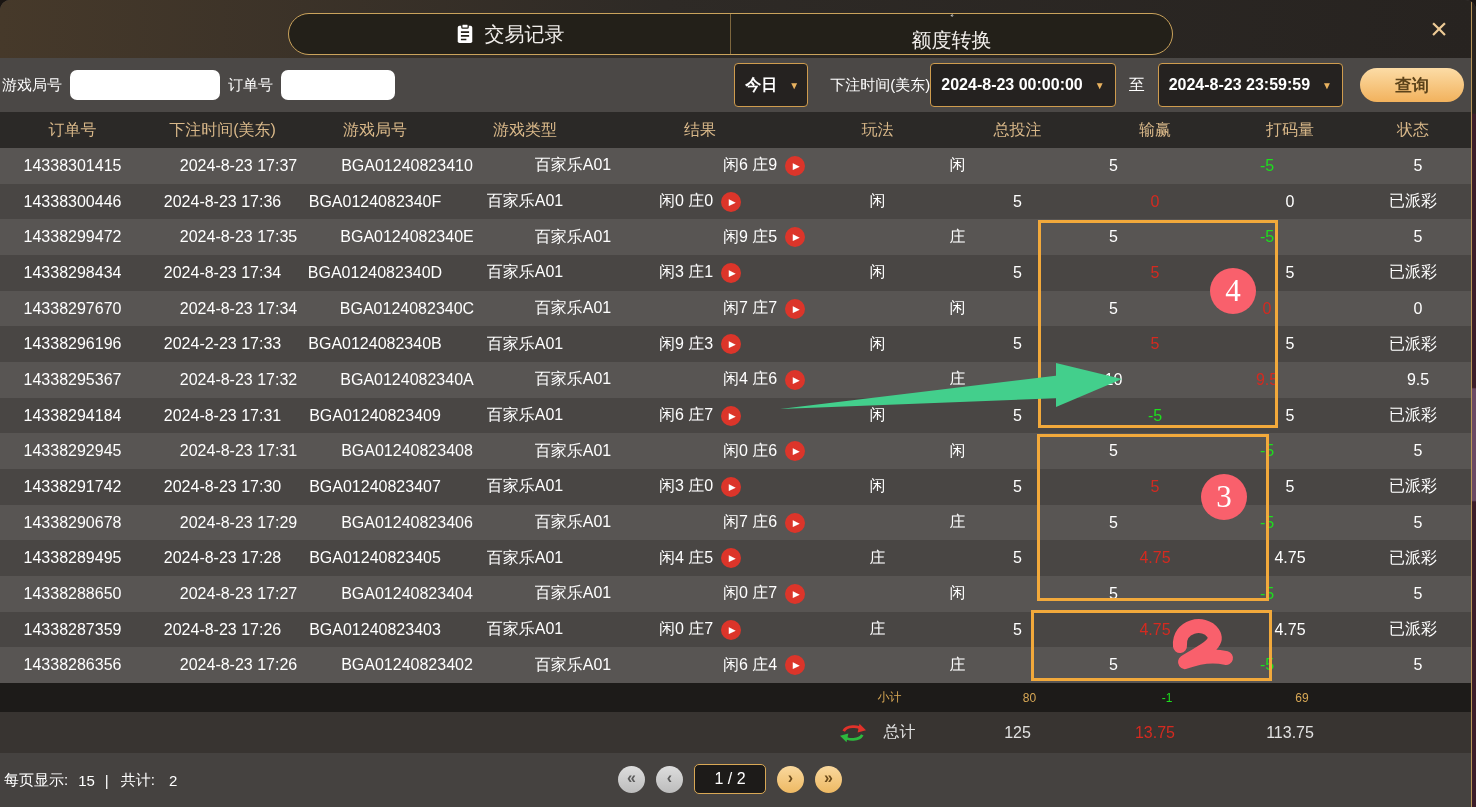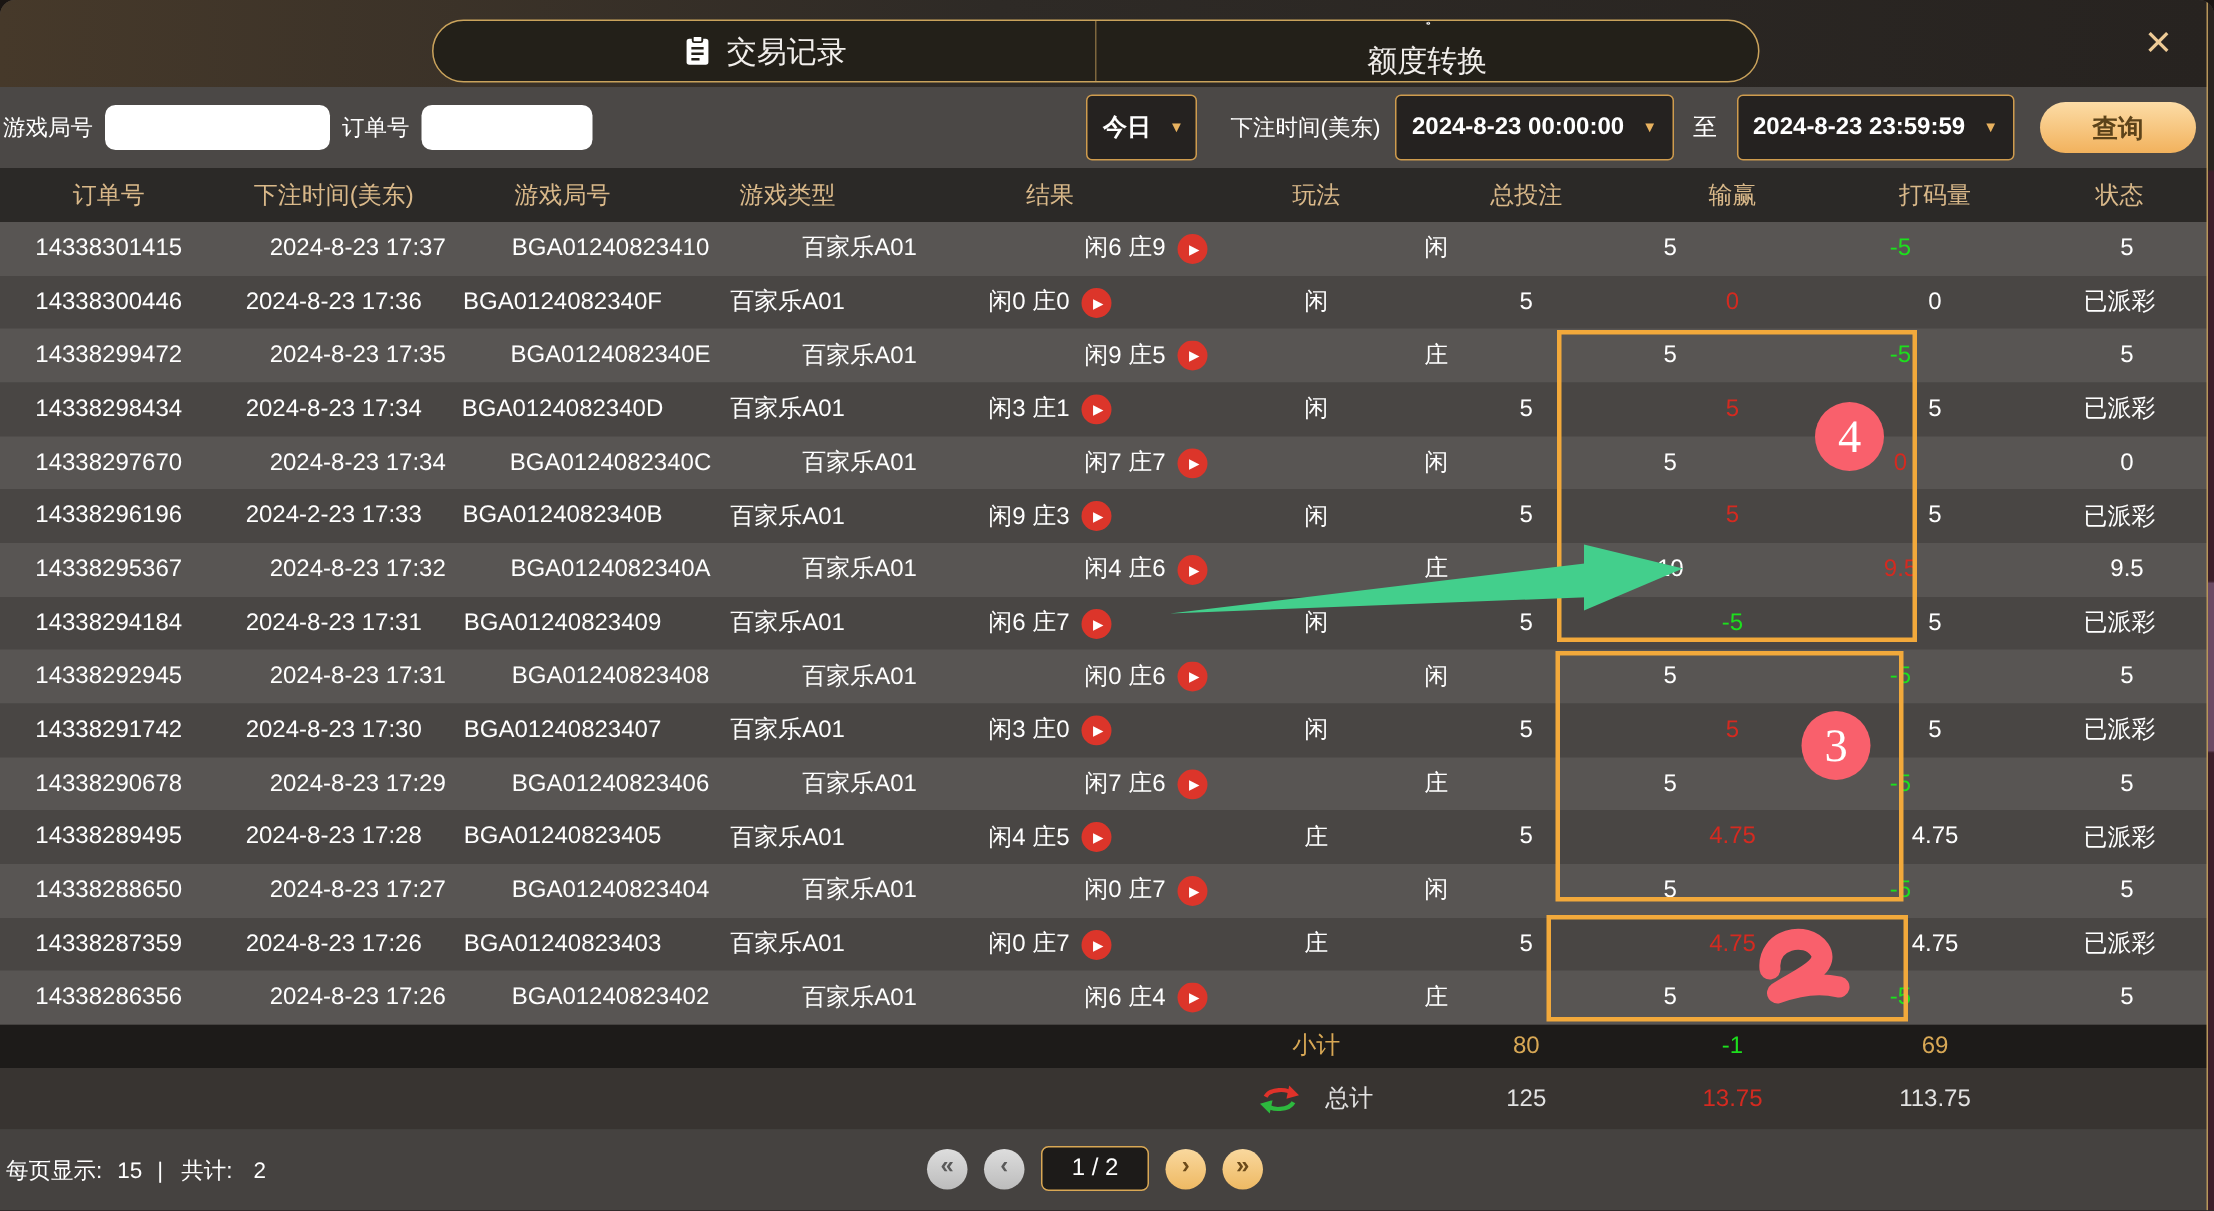--- a/index.html
+++ b/index.html
@@ -47,21 +47,21 @@
   }
   .txt-input.short { width:114px; }
   .dd {
     height:44px; background:#252220; border:1px solid #cf9c4e; border-radius:4px;
     display:flex; align-items:center; justify-content:space-between;
     color:#fff; font-size:16px; font-weight:bold; padding:0 10px; cursor:pointer;
     white-space:nowrap;
   }
   .dd .caret { color:#e8b25f; font-size:10px; margin-left:12px; }
   .dd.preset { width:74px; margin-left:auto; }
-  .dd.date1 { min-width:172px; margin-left:10px; font-weight:bold; }
+  .dd.date1 { min-width:172px; font-weight:bold; }
   .dd.date2 { min-width:184px; font-weight:bold; }
   .lbl-time { margin-left:22px; }
   .lbl-to   { margin:0 13px; font-size:16px; color:#fff; }
   .search-btn {
     margin-left:17px; width:104px; height:34px; border:none; border-radius:17px;
     background:linear-gradient(180deg,#fcdca6 0%,#f2b25d 100%);
     color:#5c431a; font-size:17px; font-weight:bold; cursor:pointer;
   }
 
   
@@ -80,21 +80,21 @@
   .cell { overflow:hidden; white-space:nowrap; }
   .result { display:flex; align-items:center; justify-content:center; gap:8px; }
   .play-btn {
     width:20px; height:20px; border-radius:50%; background:#dc352a; border:none;
     color:#fff; font-size:9px; display:flex; align-items:center; justify-content:center;
     padding-left:2px; cursor:pointer;
   }
   .green { color:#1ddf1d; }
   .red   { color:#d42a20; }
 
-  .subtotal-row { height:29px; background:#1d1b19; color:#d8a855; font-size:16px; }
+  .subtotal-row { height:29px; background:#1d1b19; color:#d8a855; font-size:12px;padding-left:12px; }
   .total-row    { height:41px; background:#383431; color:#e2e2e2; font-size:16px; }
   .total-label-cell { display:flex; align-items:center; justify-content:center; gap:18px; }
 
   
   .footer {
     height:54px; background:#454240; display:flex; align-items:center;
     padding-left:4px; position:relative; color:#fff; font-size:15px;
   }
   .footer .v { margin:0 10px; }
   .pager { position:absolute; left:618px; top:11px; display:flex; align-items:center; gap:11px; }

